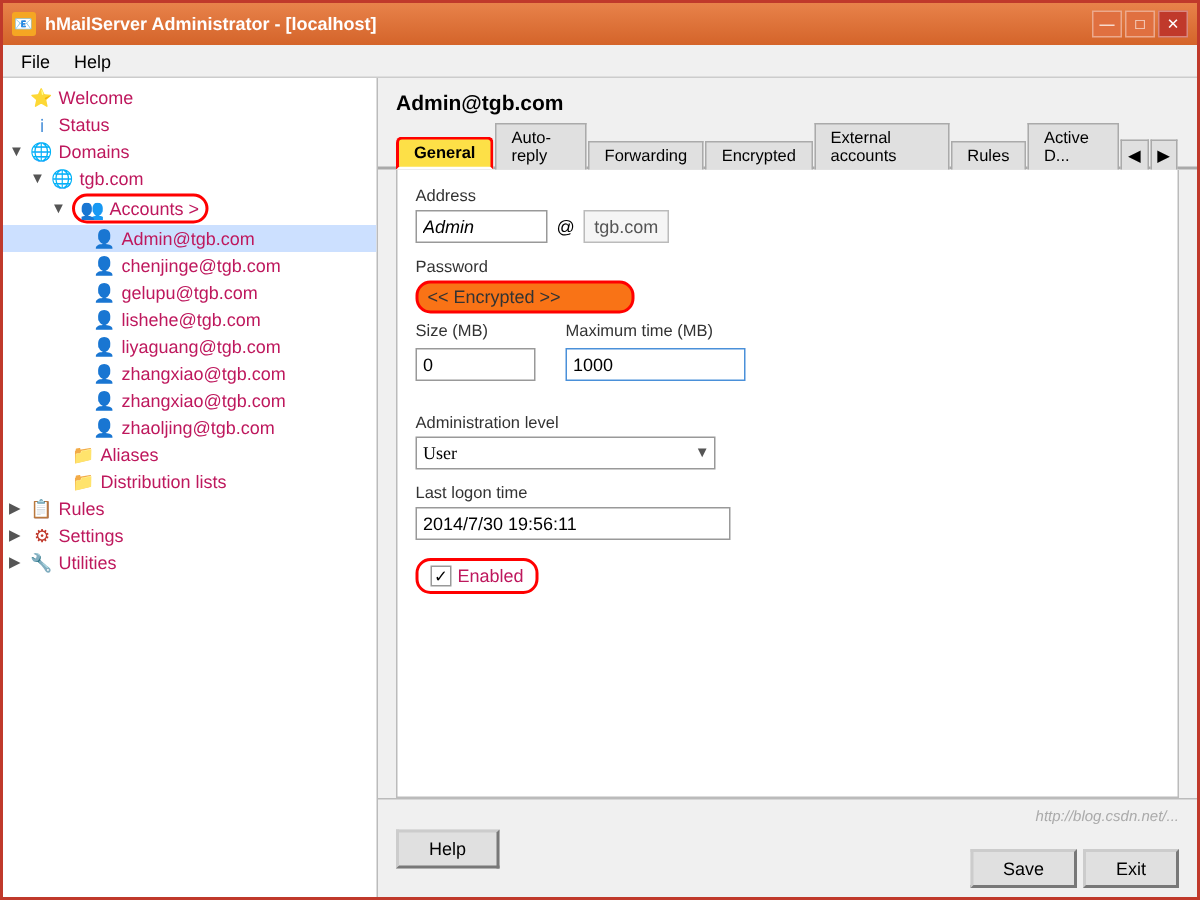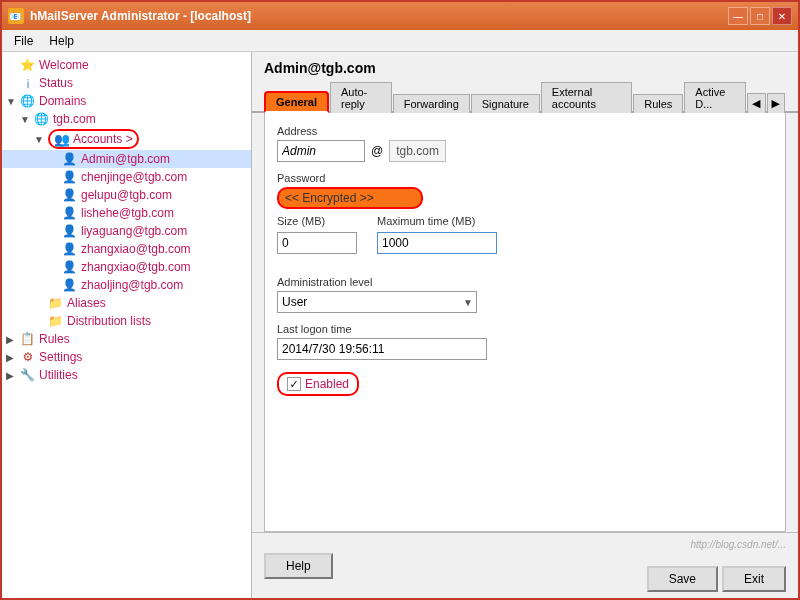--- a/index.html
+++ b/index.html
@@ -182,21 +182,21 @@
       border-bottom: none;
       background: #e0e0e0;
       cursor: pointer;
       font-size: 11px;
       margin-right: 1px;
       position: relative;
       top: 2px;
     }
 
     .tab.active {
-      background: #f97316;
+      background: #fde047;
       border-bottom: 2px solid white;
       font-weight: bold;
       z-index: 1;
     }
 
     .tab-more {
       padding: 3px 4px;
       border: 1px solid #aaa;
       border-bottom: none;
       background: #e0e0e0;
@@ -290,20 +290,21 @@
       gap: 2px;
     }
 
     .form-select {
       border: 1px solid #999;
       padding: 2px 4px;
       font-size: 12px;
       background: white;
       height: 22px;
       width: 200px;
+      font-family: Liberation Serif, serif;
     }
 
     .select-wrapper {
       position: relative;
       display: inline-block;
     }
 
     .select-wrapper select {
       appearance: none;
       padding-right: 20px;
@@ -540,21 +541,21 @@
       </div>
     </div>
 
     <div class="content-panel">
       <div class="account-title">Admin@tgb.com</div>
 
       <div class="tabs-container">
         <div class="tab active tab-general-highlight">General</div>
         <div class="tab">Auto-reply</div>
         <div class="tab">Forwarding</div>
-        <div class="tab">Signature</div>
+        <div class="tab">Encrypted</div>
         <div class="tab">External accounts</div>
         <div class="tab">Rules</div>
         <div class="tab">Active D...</div>
         <div class="tab-more">◀</div>
         <div class="tab-more">▶</div>
       </div>
 
       <div class="form-panel">
 
         <div class="form-section-label">Address</div>

